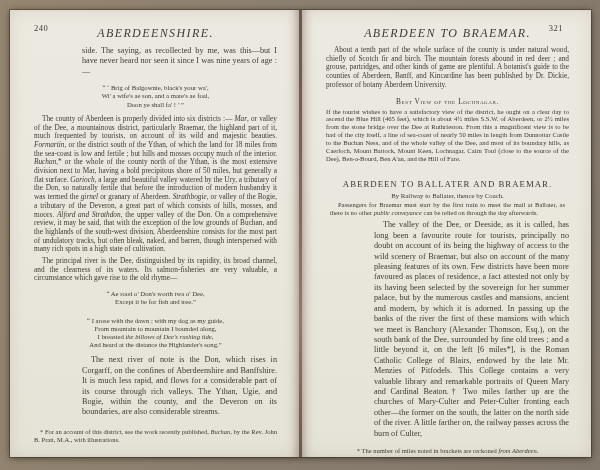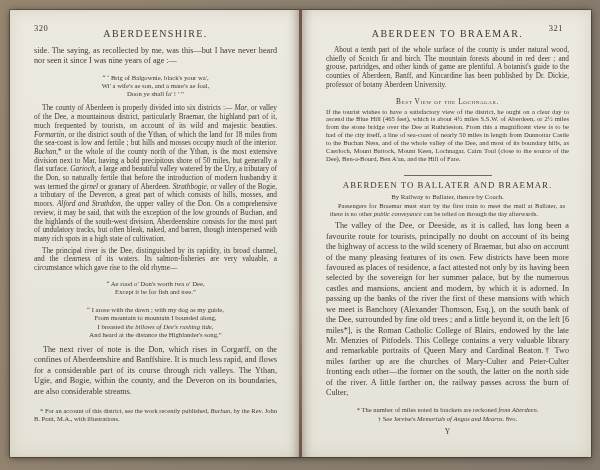--- a/index.html
+++ b/index.html
@@ -24,26 +24,26 @@
   .page{
     flex:1; height:447px; padding:13px 22px 0 24px; overflow:hidden;
     background:linear-gradient(180deg,#ece9e0 0%,var(--paper) 40%,#e5e2d7 100%);
     display:flex; flex-direction:column;
   }
   .page-l{ box-shadow:inset -9px 0 10px -8px rgba(70,50,30,.45), inset 0 0 16px rgba(120,100,70,.16); }
   .page-r{ box-shadow:inset 9px 0 10px -8px rgba(70,50,30,.40), inset 0 0 16px rgba(120,100,70,.16); }
   .gutter{ width:3px; background:linear-gradient(180deg,#6e554a,var(--gutter) 30%,#95786a 70%,#6e554a); }
 
   .head{ position:relative; text-align:center; height:12px; margin-bottom:11px; }
-  .head .rt{ font-size:10px; letter-spacing:1.4px; }
+  .head .rt{ font-size:12px; letter-spacing:1.4px;font-style:italic; }
   .head .pn{ position:absolute; top:0; font-size:8.5px; letter-spacing:.5px; }
   .pn-l{ left:0; } .pn-r{ right:6px; }
 
   p{ margin:0 0 3px; text-align:justify; }
-  .t-lg{ font-size:8.2px; line-height:10.4px; text-indent:9px; }
+  .t-lg{ font-size:8.2px; line-height:10.4px; text-indent:9px;margin-left:48px; }
   .t-md{ font-size:7.3px; line-height:8.7px; text-indent:8px; }
   .t-sm{ font-size:6.6px; line-height:7.9px; text-indent:7px; }
   .t-fn{ font-size:6.5px; line-height:7.8px; text-indent:6px; }
   .noindent{ text-indent:0; }
   .it{ font-style:italic; }
 
   .verse{ margin:4px 0 6px; text-align:center; font-size:6.7px; line-height:8.2px; }
   .subhead{ text-align:center; font-variant:small-caps; letter-spacing:.6px;
             font-size:7.4px; margin:4px 0 2px; }
   .divider{ width:88px; height:1px; background:#6f675c; margin:9px auto 1px; }
@@ -55,21 +55,21 @@
   .sig{ text-align:center; font-size:7.5px; margin-top:3px; }
 </style>
 </head>
 <body>
 
 <div class="scan">
   <div class="spread">
 
     <div class="page page-l">
       <div class="head">
-        <span class="pn pn-l">320</span>
+        <span class="pn pn-l">240</span>
         <span class="rt">ABERDEENSHIRE.</span>
       </div>
       <p class="t-lg noindent">side.  The saying, as recollected by me, was this—but I have never heard nor seen it since I was nine years of age :—</p>
       <div class="verse">
         <div>“ ‘ Brig of Balgownie, black's your wa',</div>
         <div>Wi' a wife's ae son, and a mare's ae foal,</div>
         <div>Doon ye shall fa' ! ’ ”</div>
       </div>
       <p class="t-md"><span>The county of Aberdeen is properly divided into six districts :— </span><span class="it">Mar</span><span>, or valley of the Dee, a mountainous district, particularly Braemar, the highland part of it, much frequented by tourists, on account of its wild and majestic beauties.  </span><span class="it">Formartin</span><span>, or the district south of the Ythan, of which the land for 18 miles from the sea-coast is low and fertile ; but hills and mosses occupy much of the interior.  </span><span class="it">Buchan</span><span>,* or the whole of the county north of the Ythan, is the most extensive division next to Mar, having a bold precipitous shore of 50 miles, but generally a flat surface.  </span><span class="it">Garioch</span><span>, a large and beautiful valley watered by the Ury, a tributary of the Don, so naturally fertile that before the introduction of modern husbandry it was termed the </span><span class="it">girnel</span><span> or granary of Aberdeen.  </span><span class="it">Strathbogie</span><span>, or valley of the Bogie, a tributary of the Deveron, a great part of which consists of hills, mosses, and moors.  </span><span class="it">Alford and Strathdon</span><span>, the upper valley of the Don.  On a comprehensive review, it may be said, that with the exception of the low grounds of Buchan, and the highlands of the south-west division, Aberdeenshire consists for the most part of undulatory tracks, but often bleak, naked, and barren, though interspersed with many rich spots in a high state of cultivation.</span></p>
       <p class="t-md">The principal river is the Dee, distinguished by its rapidity, its broad channel, and the clearness of its waters.  Its salmon-fisheries are very valuable, a circumstance which gave rise to the old rhyme—</p>

